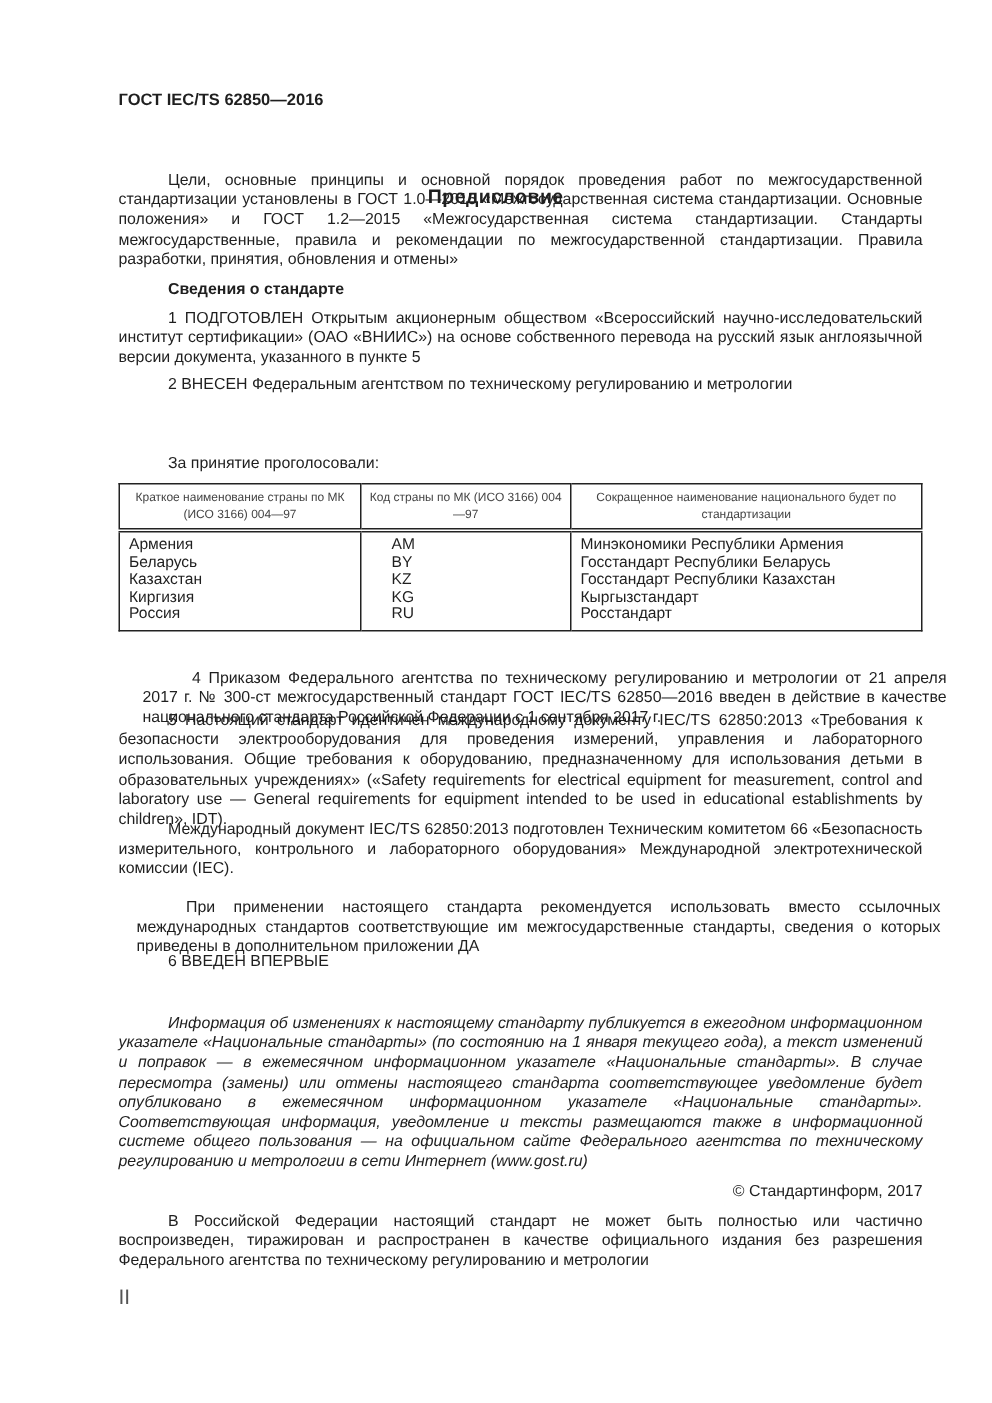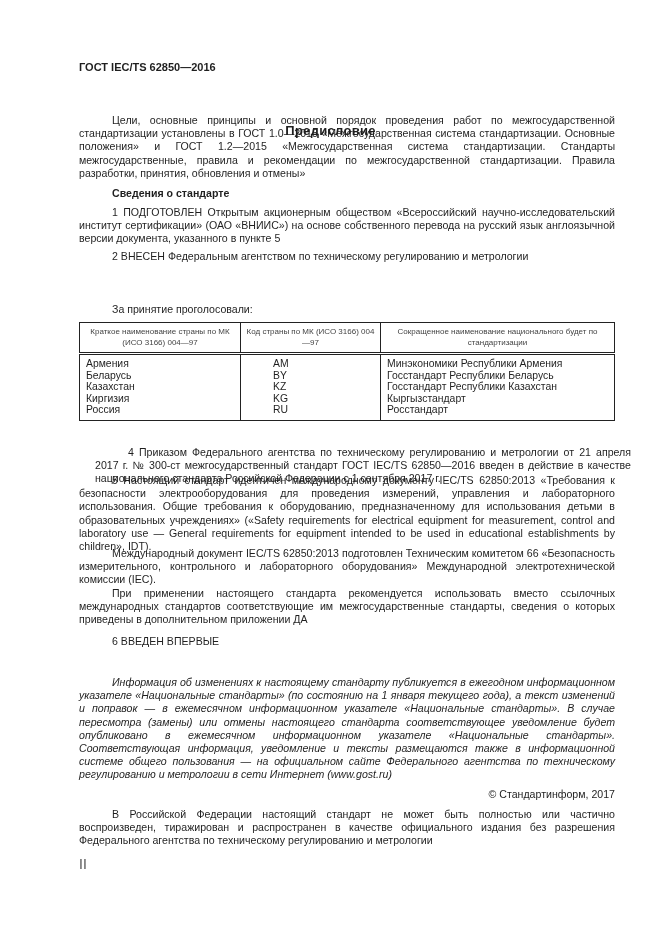--- a/index.html
+++ b/index.html
@@ -32,21 +32,21 @@
       font-weight: normal; font-size: 8px; line-height: 11px; color: #444;
       text-align: center; padding: 3px 4px 4px; height: 22px;
       border-left: 1px solid #222; border-bottom: 3px double #222;
     }
     table.votes th:first-child { border-left: none; }
     table.votes td {
       vertical-align: top; padding: 3px 6px 4px; font-size: 10.4px; line-height: 11.6px;
       border-left: 1px solid #222;
     }
     table.votes td:first-child { border-left: none; }
-    table.votes td.code { text-align: left; padding-left: 32px; }
+    table.votes td.code { text-align: left; padding-left: 20px; }
     .col1 { width: 152px; }
     .col2 { width: 131px; }
     .page-number { position: absolute; left: 79px; top: 858px; font-size: 14px; color: #555; }
   </style>
 </head>
 <body>
 
 <div class="page">
 
   <div class="doc-code">ГОСТ IEC/TS 62850—2016</div>
@@ -98,21 +98,21 @@
       </tr>
     </tbody>
   </table>
 
   <p class="block indent" style="top:430px; margin:16px;">4 Приказом Федерального агентства по техническому регулированию и метрологии от 21 апреля 2017 г. № 300-ст межгосударственный стандарт ГОСТ IEC/TS 62850—2016 введен в действие в качестве национального стандарта Российской Федерации с 1 сентября 2017 г.</p>
 
   <p class="block indent" style="top:474px; margin:0;">5 Настоящий стандарт идентичен международному документу IEC/TS 62850:2013 «Требования к безопасности электрооборудования для проведения измерений, управления и лабораторного использования. Общие требования к оборудованию, предназначенному для использования детьми в образовательных учреждениях» («Safety requirements for electrical equipment for measurement, control and laboratory use — General requirements for equipment intended to be used in educational establishments by children», IDT).</p>
 
   <p class="block indent" style="top:547px; margin:0;">Международный документ IEC/TS 62850:2013 подготовлен Техническим комитетом 66 «Безопасность измерительного, контрольного и лабораторного оборудования» Международной электротехнической комиссии (IEC).</p>
 
-  <p class="block indent" style="top:587px; margin:0;">При применении настоящего стандарта рекомендуется использовать вместо ссылочных международных стандартов соответствующие им межгосударственные стандарты, сведения о которых приведены в дополнительном приложении ДА</p>
+  <p class="block indent" style="top:587px; margin:12px;">При применении настоящего стандарта рекомендуется использовать вместо ссылочных международных стандартов соответствующие им межгосударственные стандарты, сведения о которых приведены в дополнительном приложении ДА</p>
 
   <div class="block indent" style="top:635px;">6 ВВЕДЕН ВПЕРВЫЕ</div>
 
   <p class="block indent italic" style="top:676px; margin:0;">Информация об изменениях к настоящему стандарту публикуется в ежегодном информационном указателе «Национальные стандарты» (по состоянию на 1 января текущего года), а текст изменений и поправок — в ежемесячном информационном указателе «Национальные стандарты». В случае пересмотра (замены) или отмены настоящего стандарта соответствующее уведомление будет опубликовано в ежемесячном информационном указателе «Национальные стандарты». Соответствующая информация, уведомление и тексты размещаются также в информационной системе общего пользования — на официальном сайте Федерального агентства по техническому регулированию и метрологии в сети Интернет (www.gost.ru)</p>
 
   <div class="block right" style="top:788px;">© Стандартинформ, 2017</div>
 
   <p class="block indent" style="top:808px; margin:0;">В Российской Федерации настоящий стандарт не может быть полностью или частично воспроизведен, тиражирован и распространен в качестве официального издания без разрешения Федерального агентства по техническому регулированию и метрологии</p>
 
   <div class="page-number">II</div>

